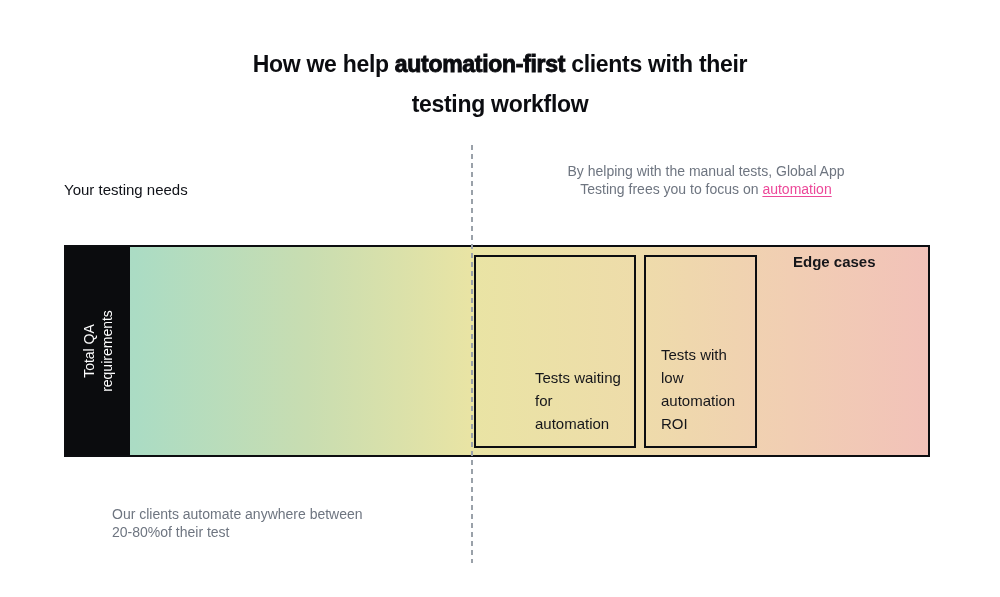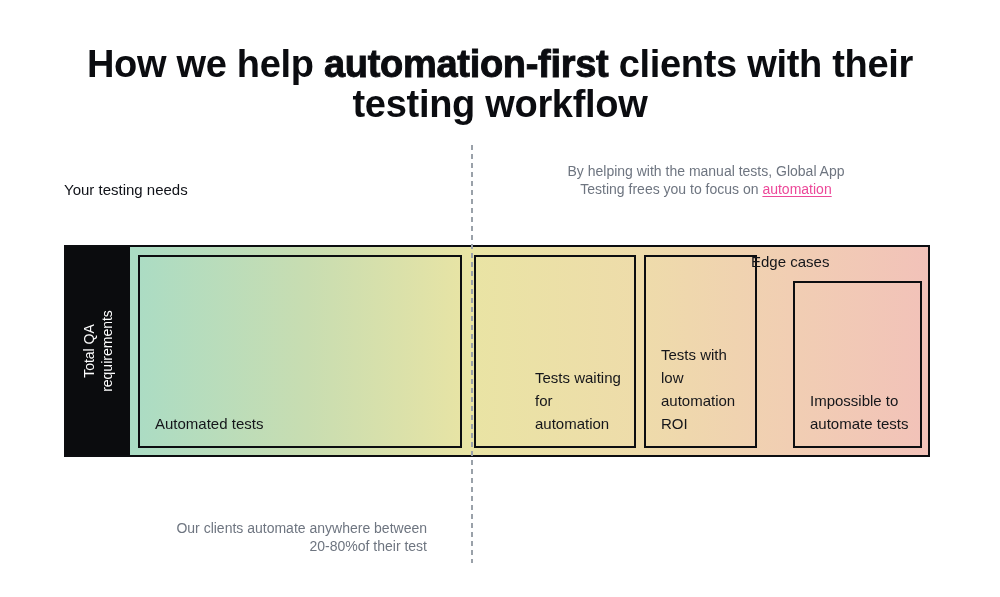--- a/index.html
+++ b/index.html
@@ -12,21 +12,21 @@
     font-family: "Liberation Sans", sans-serif;
     color: #111318;
     overflow: hidden;
   }
 
   
   .title {
     position: absolute;
     top: 44px; left: 0; right: 0;
     text-align: center;
-    font-size: 38px;
+    font-size: 23px;
     line-height: 40px;
     font-weight: 700;
     letter-spacing: -0.3px;
     color: #0b0c10;
   }
   .title strong {
     font-weight: 700;
     -webkit-text-stroke: 0.9px #0b0c10;
   }
 
@@ -48,23 +48,23 @@
     color: #6e7580;
   }
   .right-note .link {
     text-decoration: underline;
     text-underline-offset: 2px;
     color: #ec4899;
     cursor: pointer;
   }
   .bottom-note {
     position: absolute;
-    left: 112px; top: 520px;
+    left: 112px; top: 506px;
     width: 315px;
-    text-align: right;
+    text-align: left;
     font-size: 14px;
     line-height: 17.5px;
     color: #6e7580;
   }
 
   
   .dashed-line {
     position: absolute;
     left: 471px; top: 145px;
     width: 2px; height: 418px;
@@ -114,23 +114,24 @@
     font-size: 15px;
     line-height: 23px;
     color: #15161a;
   }
   .seg-1 { left: 72px;  top: 8px;  width: 324px; height: 193px; }
   .seg-2 { left: 408px; top: 8px;  width: 162px; height: 193px; padding-left: 44px; }
   .seg-3 { left: 578px; top: 8px;  width: 113px; height: 193px; }
   .seg-4 { left: 727px; top: 34px; width: 129px; height: 167px; }
   .edge-cases-label {
     position: absolute;
-    left: 685px; top: 6px;
+    left: 727px; top: 6px;
     font-size: 15px;
     color: #15161a;
+    font-weight: bold;
   }
 </style>
 </head>
 <body>
 
 <div class="canvas">
 
   <h1 class="title"><span>How we help </span><strong>automation-first</strong><span> clients with their</span><br><span>testing workflow</span></h1>
 
   <div class="left-caption">Your testing needs</div>
@@ -144,37 +145,31 @@
 
   <div class="bar">
 
     <div class="qa-box">
       <div class="qa-label">
         <span>Total QA</span>
         <span>requirements</span>
       </div>
     </div>
 
-    <div class="seg seg-1">
-      <div class="seg-label">Automated tests</div>
-    </div>
 
     <div class="seg seg-2">
       <div class="seg-label">Tests waiting for automation</div>
     </div>
 
     <div class="seg seg-3">
       <div class="seg-label">Tests with low automation ROI</div>
     </div>
 
     <div class="edge-cases-label">Edge cases</div>
 
-    <div class="seg seg-4">
-      <div class="seg-label">Impossible to automate tests</div>
-    </div>
 
   </div>
 
   <div class="bottom-note">
     <span>Our clients automate anywhere between</span><br>
     <span>20-80%of their test</span>
   </div>
 
 </div>
 

